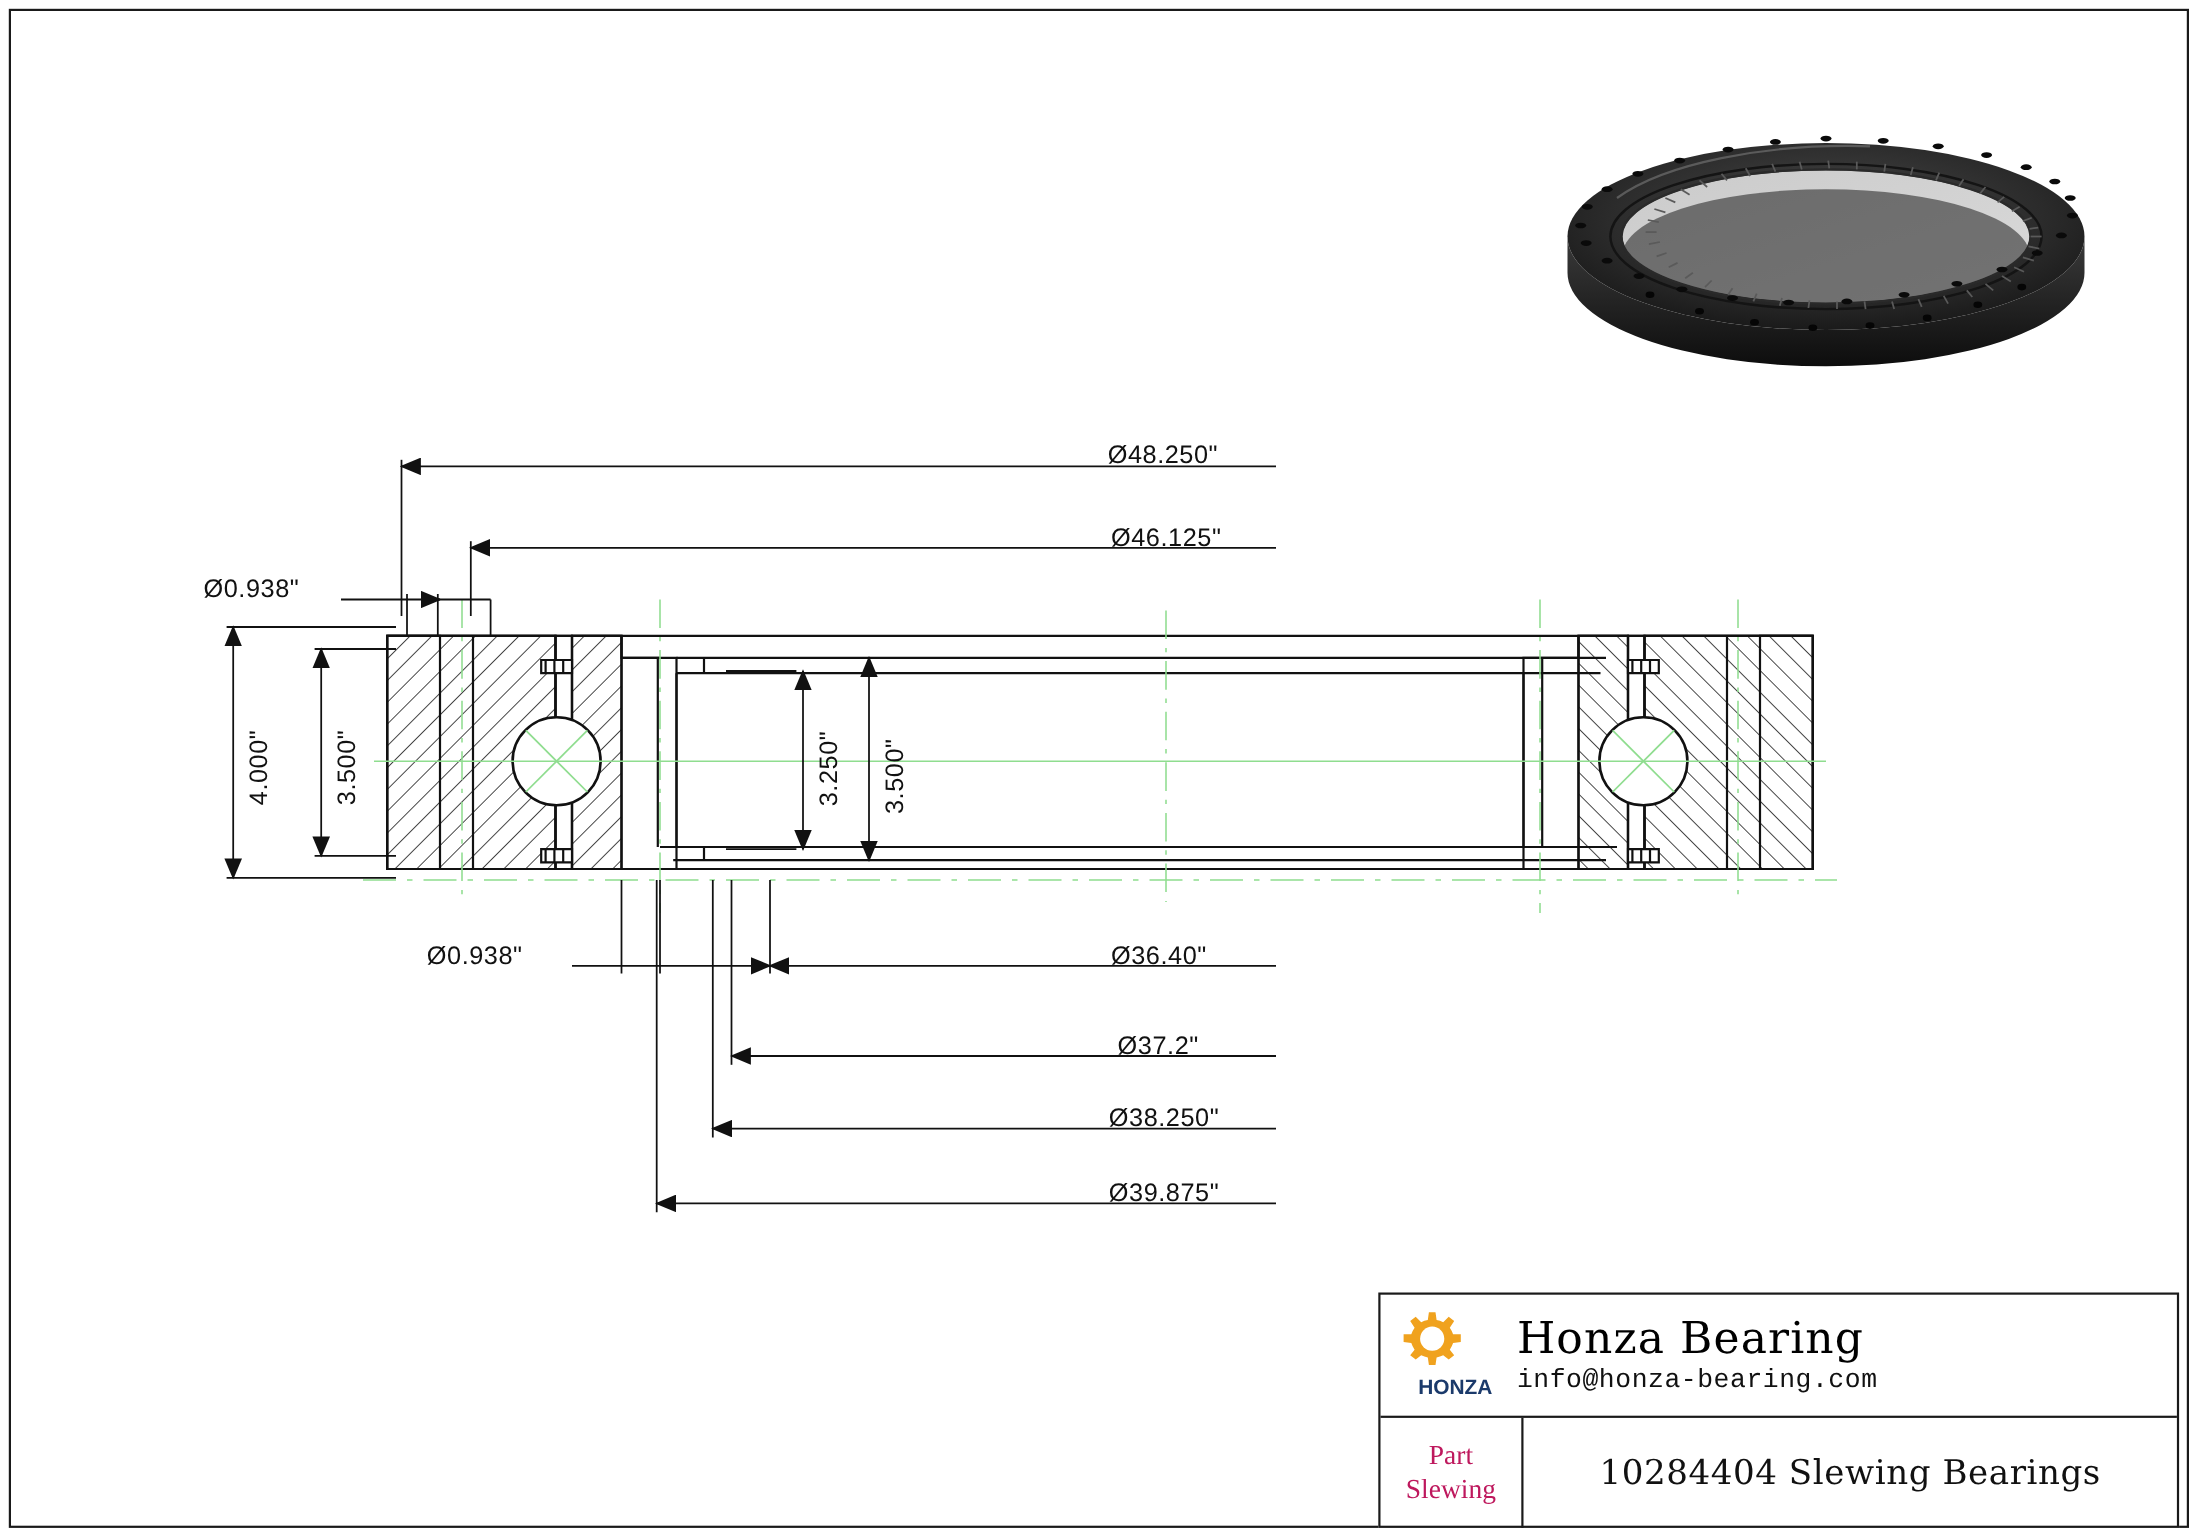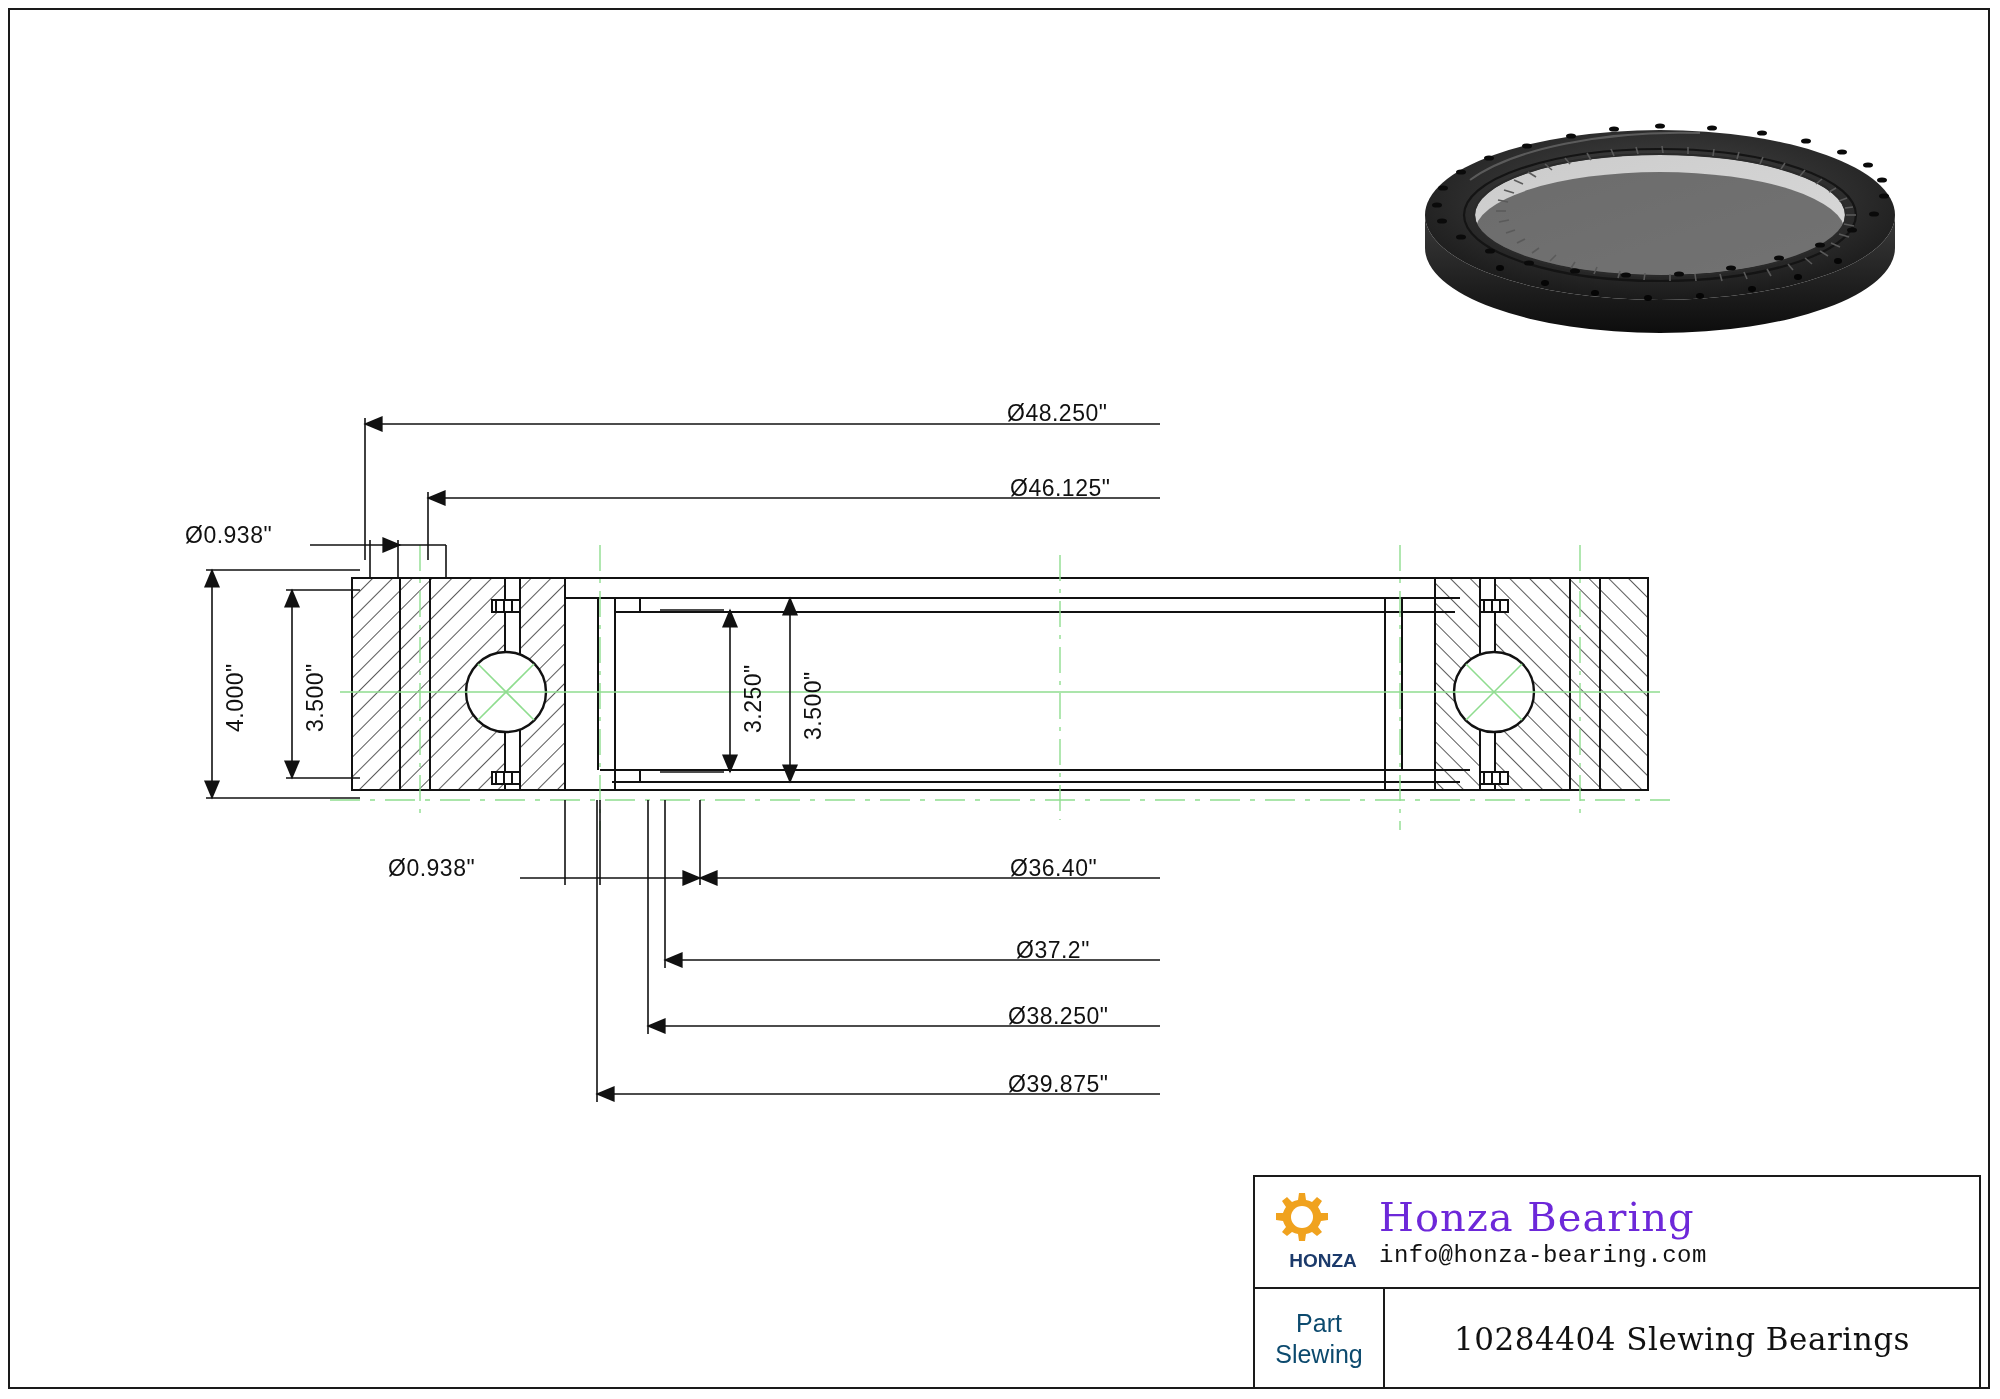--- a/index.html
+++ b/index.html
@@ -77,21 +77,21 @@
   }
   .tb-brandwrap {
     display: flex;
     flex-direction: column;
     justify-content: center;
     padding-left: 4px;
   }
   .tb-brand {
     font-family: "DejaVu Serif", serif;
     font-size: 40px;
-    color: #6d28d9;
+    color: #000000;
     letter-spacing: 1px;
     line-height: 1.05;
   }
   .tb-email {
     font-family: Liberation Mono, monospace;
     font-size: 24px;
     color: #111;
     letter-spacing: 0.5px;
     margin-top: 4px;
   }
@@ -104,22 +104,22 @@
   }
   .tb-partlabel {
     flex: 0 0 130px;
     border-right: 2px solid #1a1a1a;
     box-sizing: border-box;
     display: flex;
     flex-direction: column;
     align-items: center;
     justify-content: center;
     font-size: 25px;
-    color: #0c4a6e;
-    font-family: Liberation Sans, sans-serif;
+    color: #be185d;
+    font-family: Liberation Serif, serif;
     line-height: 1.25;
   }
   .tb-partnum {
     flex: 1 1 auto;
     display: flex;
     align-items: center;
     justify-content: center;
     font-family: "DejaVu Serif", serif;
     font-size: 31px;
     color: #111;

